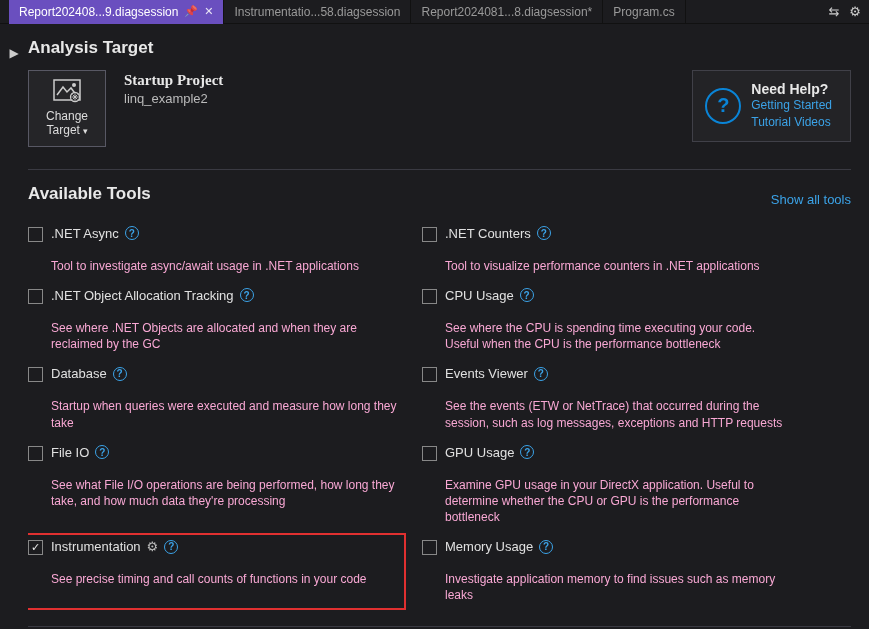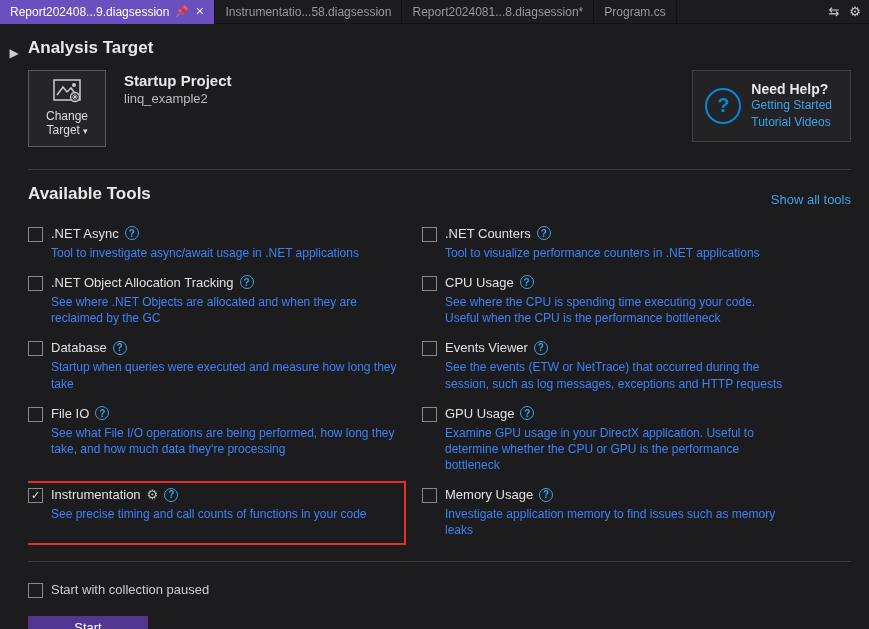--- a/index.html
+++ b/index.html
@@ -12,39 +12,39 @@
   .tabbar {
     display: flex; align-items: center; height: 24px;
     background: #1c1c1f; border-bottom: 1px solid #111;
   }
   .tab {
     display: flex; align-items: center;
     height: 24px; padding: 0 10px;
     color: #999; cursor: default; font-size: 12px;
     border-right: 1px solid #111;
   }
-  .tab.active { background: #6a4fbf; color: #fff; }
+  .tab.active { background: #6a4fbf; color: #fff; margin-left: 9px; }
   .tab .pin, .tab .close { margin-left: 6px; font-size: 11px; opacity: 0.85; }
   .tabbar-right { margin-left: auto; display: flex; align-items:center; padding-right:8px; gap:10px; }
   .icon-btn { color:#ccc; cursor:pointer; }
   .page { display:flex; height: calc(629px - 24px); }
   .gutter { width: 28px; display:flex; justify-content:center; padding-top:22px; }
   .chev { color:#ccc; font-size:12px; cursor:pointer; }
   .content { flex:1; padding: 14px 18px 14px 0; overflow:hidden; }
   h1.section { font-size:17px; font-weight:600; color:#e8e8e8; margin-bottom:12px; }
   .target-row { display:flex; align-items:flex-start; gap:18px; position:relative; }
   .change-target {
     width: 78px; border:1px solid #585864; background:#252528;
     padding:8px 4px; text-align:center; cursor:pointer; color:#ddd;
   }
   .change-target svg { display:block; margin:0 auto 6px; }
   .change-target .lbl { font-size:12px; line-height:1.2; }
   .change-target .caret { font-size:9px; margin-left:3px; }
   .startup { padding-top:2px; }
-  .startup .title { font-size:15px; font-weight:600; color:#e8e8e8; }
+  .startup .title { font-size:15px; font-weight:600; color:#e8e8e8;font-family:Liberation Serif, serif; }
   .startup .sub { font-size:13px; color:#bbb; margin-top:2px; }
   .help-card {
     position:absolute; right:0; top:0;
     border:1px solid #404048; background:#232326;
     padding:10px 18px 10px 12px; display:flex; gap:10px; align-items:center;
   }
   .help-card .q {
     width:36px; height:36px; border:2px solid #0a84d6; border-radius:50%;
     display:flex; align-items:center; justify-content:center;
     color:#0a84d6; font-size:20px; font-weight:600;
@@ -61,21 +61,21 @@
   }
   .tool { display:flex; gap:8px; }
   .tool.highlight { border:2px solid #e03030; margin:-6px -8px; padding:4px 6px; }
   .cb {
     width:15px; height:15px; border:1px solid #888; background:#1c1c1f;
     flex-shrink:0; margin-top:1px; cursor:pointer; display:flex; align-items:center; justify-content:center;
   }
   .cb.checked::after { content:"✓"; color:#e8e8e8; font-size:11px; line-height:1; }
   .tool-body { flex:1; }
   .tool-title { display:flex; align-items:center; gap:6px; font-size:13px; color:#e0e0e0; }
-  .tool-desc { font-size:12px; color:#3b82f6; line-height:1.35; margin-top:4px; }
+  .tool-desc { font-size:12px; color:#f9a8d4; line-height:1.35; margin-top:17px; }
   .info {
     width:14px; height:14px; border:1.3px solid #3ba3e8; border-radius:50%;
     display:inline-flex; align-items:center; justify-content:center;
     color:#3ba3e8; font-size:10px; font-weight:600; cursor:pointer;
   }
   .gear-mini { color:#bbb; font-size:13px; cursor:pointer; }
   .bottom { margin-top:20px; }
   .bottom .row { display:flex; align-items:center; gap:8px; margin:18px 0; }
   .start-btn {
     width:120px; height:23px; background:#51378f; color:#fff;

